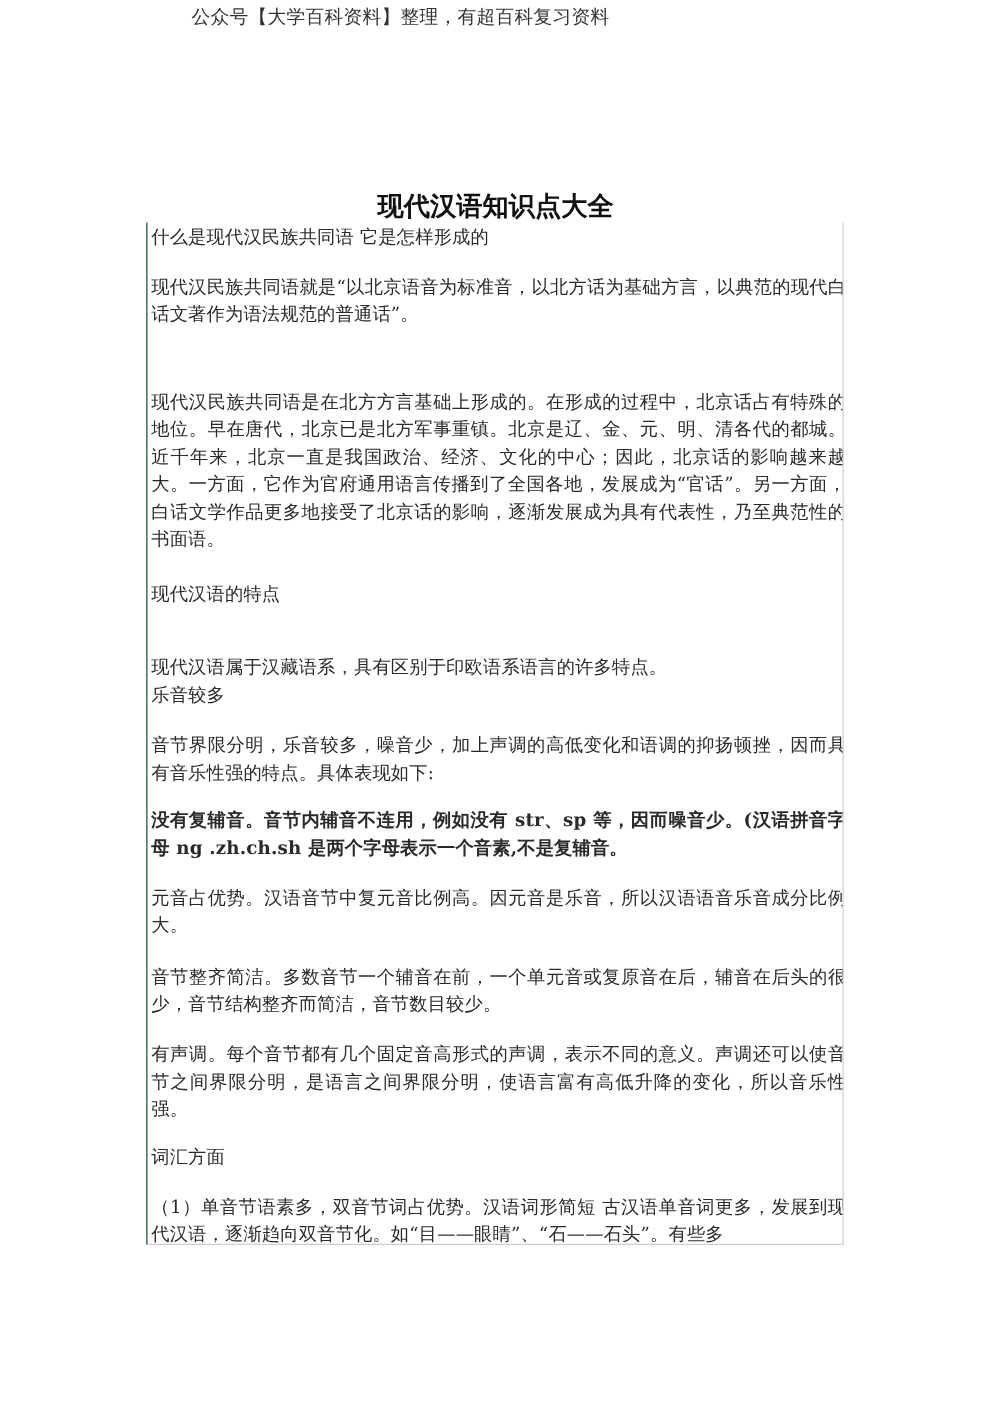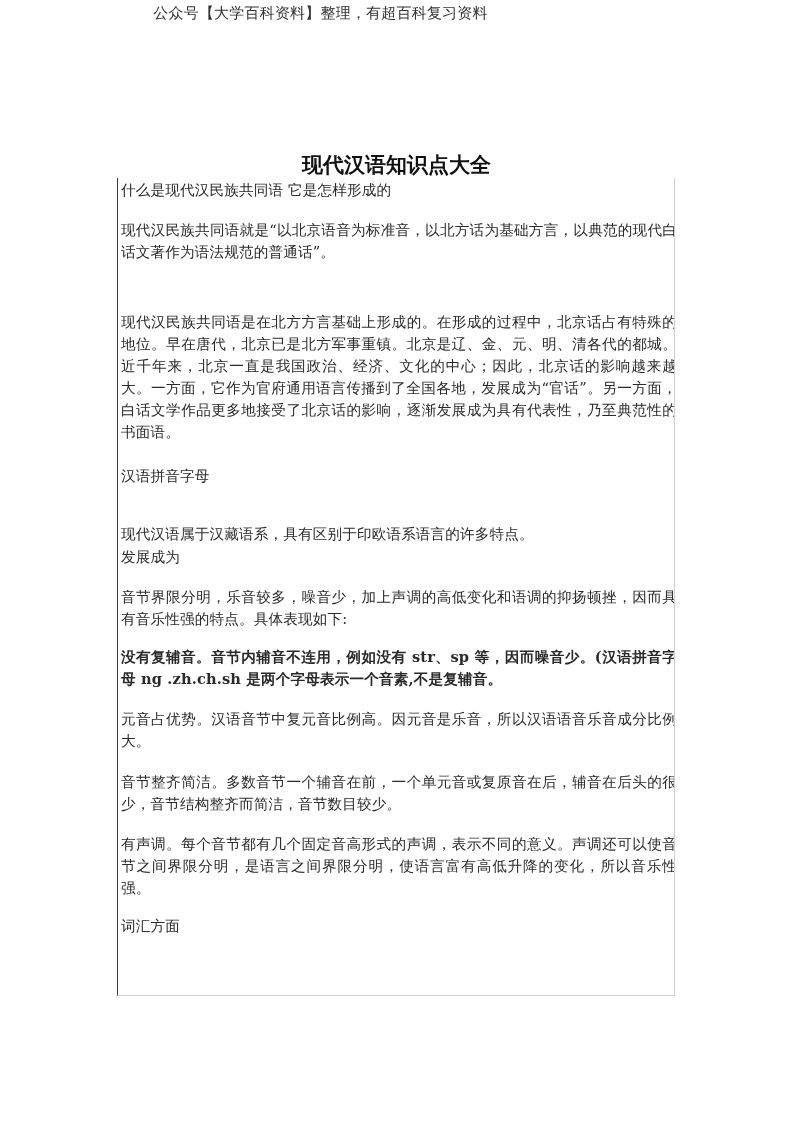--- a/index.html
+++ b/index.html
@@ -68,22 +68,23 @@
 <body>
 
 <div class="page-header">公众号【大学百科资料】整理，有超百科复习资料</div>
 
 <div class="doc-title">现代汉语知识点大全</div>
 
 <div class="content-box">
   <p class="para" style="top:1px;">什么是现代汉民族共同语 它是怎样形成的</p>
   <p class="para" style="top:41px;">现代汉民族共同语就是“以北京语音为标准音，以北方话为基础方言，以典范的现代白话文著作为语法规范的普通话”。</p>
   <p class="para" style="top:97px;margin-top:36px;">现代汉民族共同语是在北方方言基础上形成的。在形成的过程中，北京话占有特殊的地位。早在唐代，北京已是北方军事重镇。北京是辽、金、元、明、清各代的都城。近千年来，北京一直是我国政治、经济、文化的中心；因此，北京话的影响越来越大。一方面，它作为官府通用语言传播到了全国各地，发展成为“官话”。另一方面，白话文学作品更多地接受了北京话的影响，逐渐发展成为具有代表性，乃至典范性的书面语。</p>
-  <p class="para" style="top:287px;">汉语拼音字母</p>
+  <p class="para" style="top:287px;">现代汉语的特点</p>
   <p class="para" style="top:327px;margin-top:18px;">现代汉语属于汉藏语系，具有区别于印欧语系语言的许多特点。</p>
-  <p class="para" style="top:368px;">发展成为</p>
+  <p class="para" style="top:368px;">乐音较多</p>
   <p class="para" style="top:408px;">音节界限分明，乐音较多，噪音少，加上声调的高低变化和语调的抑扬顿挫，因而具有音乐性强的特点。具体表现如下:</p>
   <p class="para" style="top:468px;font-weight:bold;">没有复辅音。音节内辅音不连用，例如没有 str、sp 等，因而噪音少。(汉语拼音字母 ng .zh.ch.sh 是两个字母表示一个音素,不是复辅音。</p>
   <p class="para" style="top:530px;">元音占优势。汉语音节中复元音比例高。因元音是乐音，所以汉语语音乐音成分比例大。</p>
   <p class="para" style="top:593px;font-family:Liberation Serif, serif;">音节整齐简洁。多数音节一个辅音在前，一个单元音或复原音在后，辅音在后头的很少，音节结构整齐而简洁，音节数目较少。</p>
   <p class="para" style="top:737px;">词汇方面</p>
   <p class="para" style="top:655px;">有声调。每个音节都有几个固定音高形式的声调，表示不同的意义。声调还可以使音节之间界限分明，是语言之间界限分明，使语言富有高低升降的变化，所以音乐性强。</p>
+  <p class="para" style="top:777px;">（1）单音节语素多，双音节词占优势。汉语词形简短 古汉语单音词更多，发展到现代汉语，逐渐趋向双音节化。如“目——眼睛”、“石——石头”。有些多</p>
 </div>
 
 </body></html>

